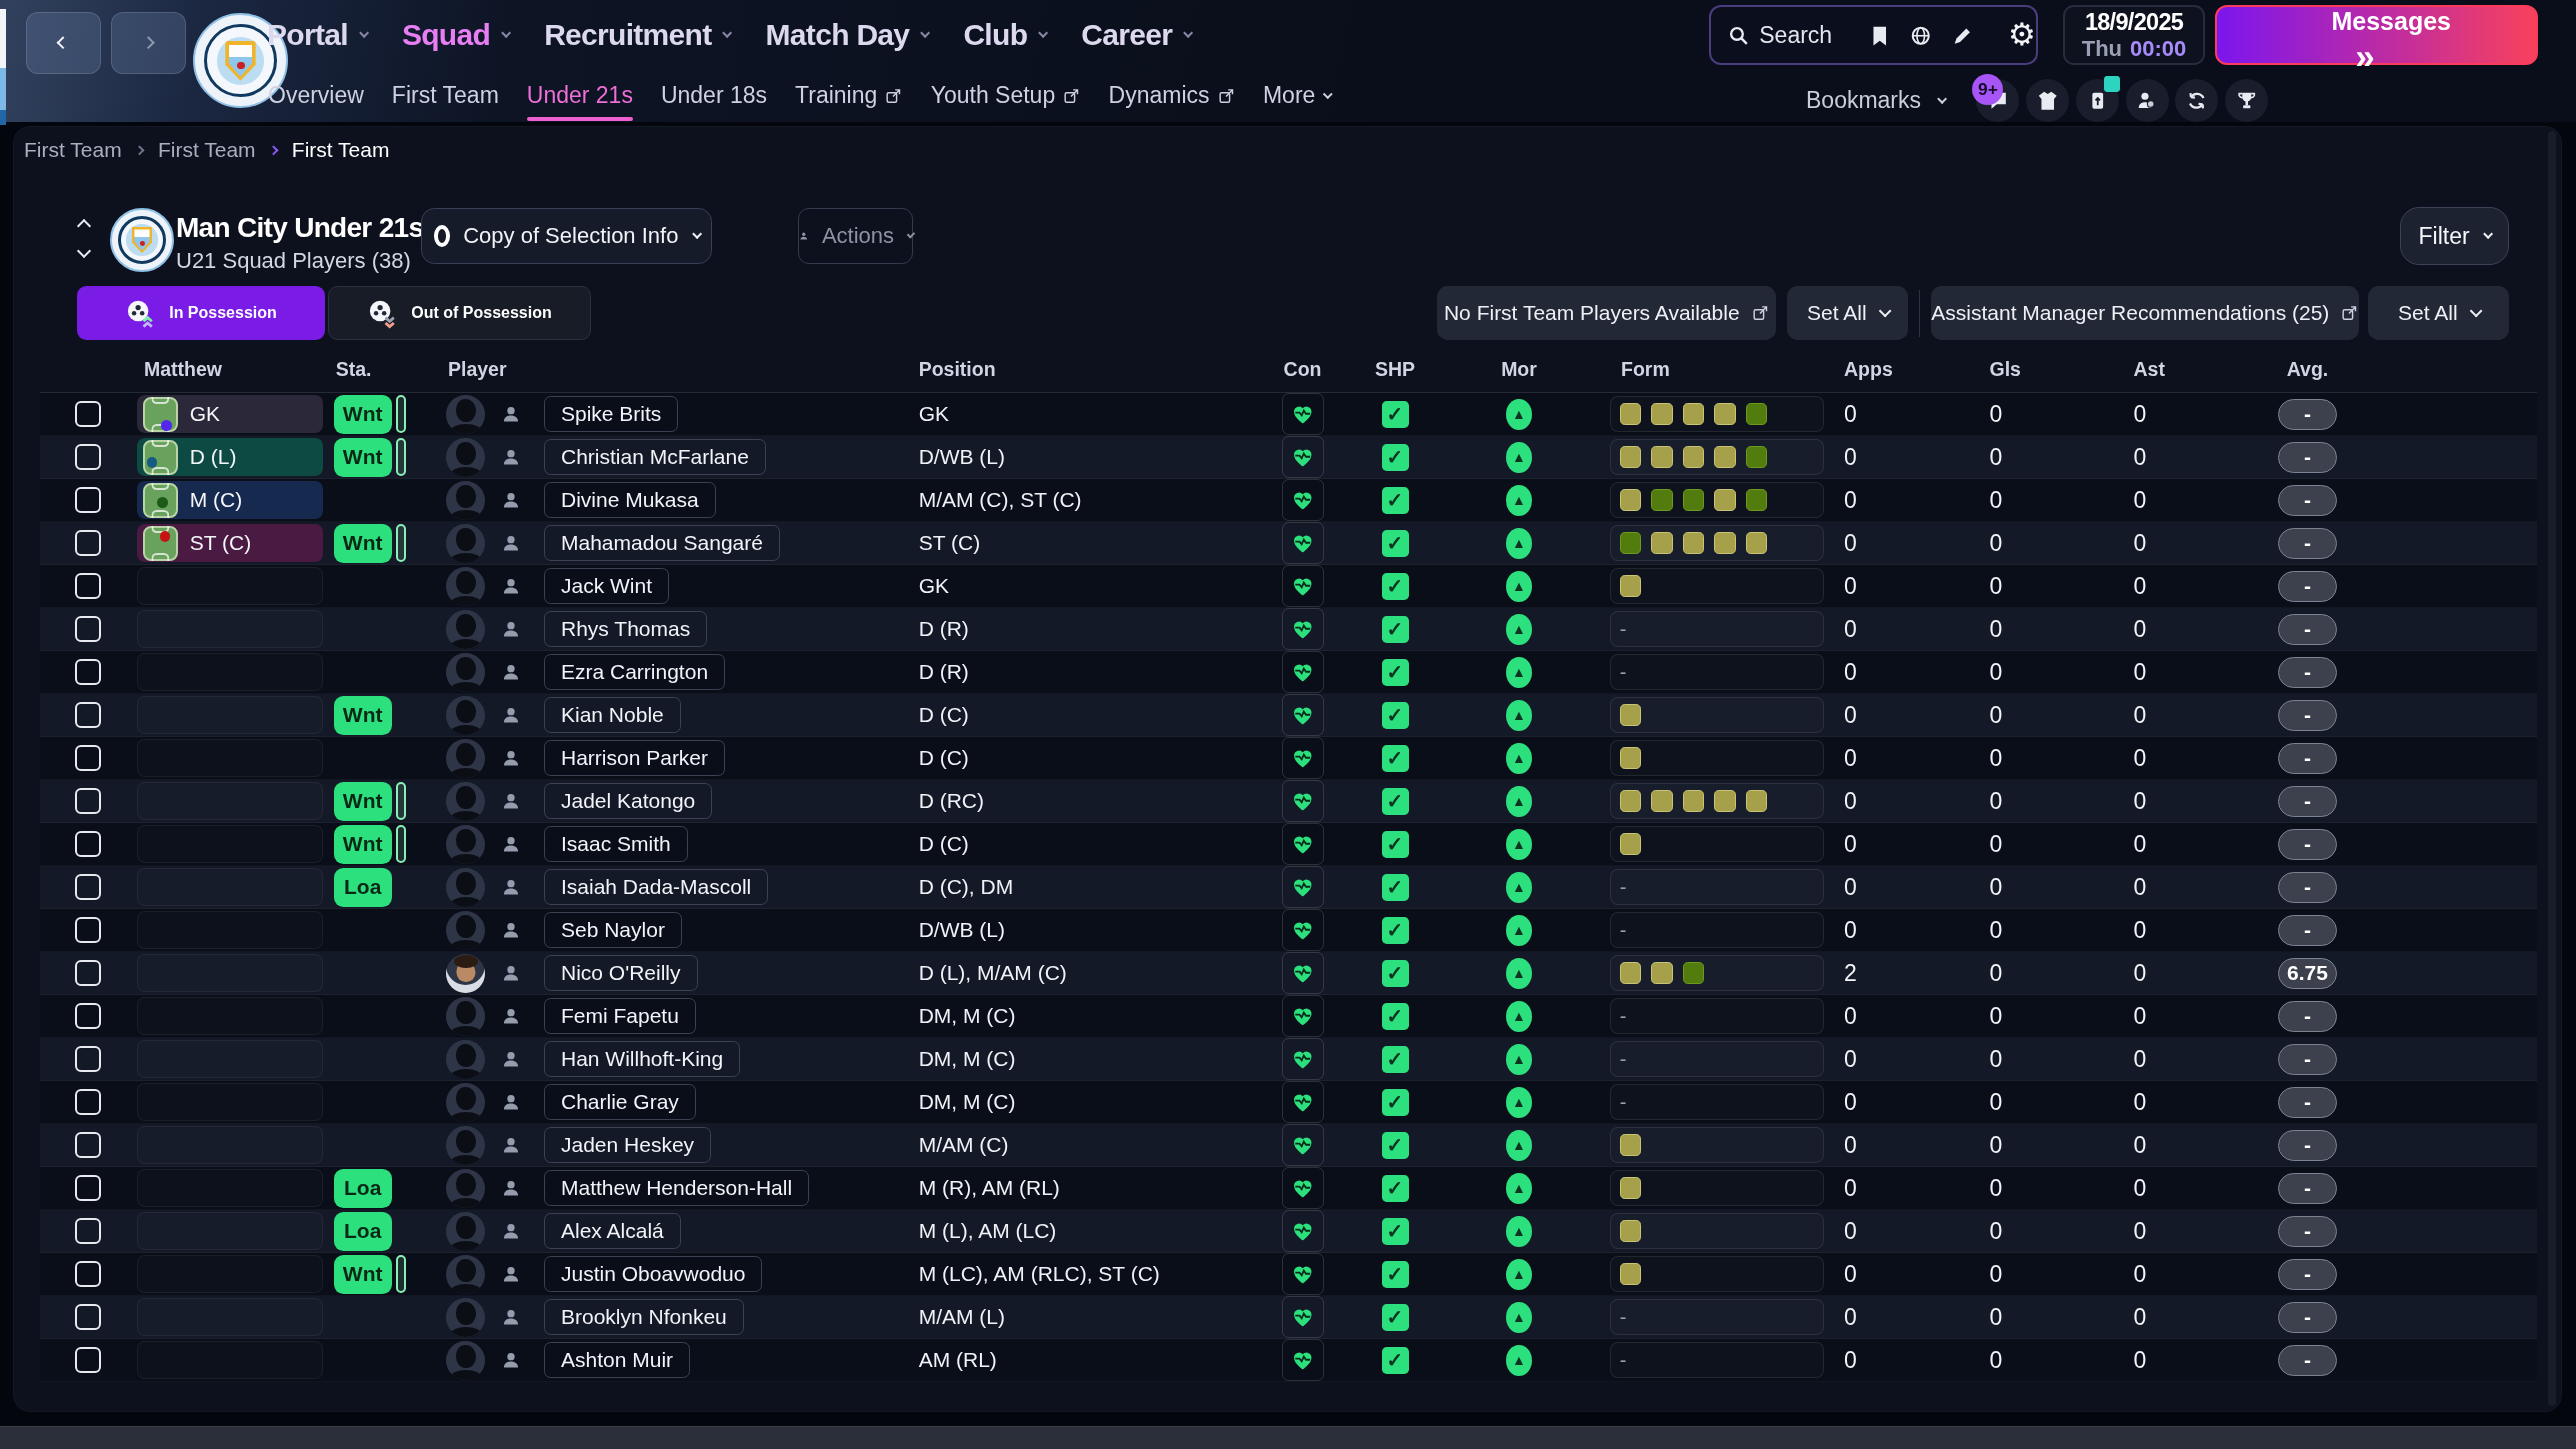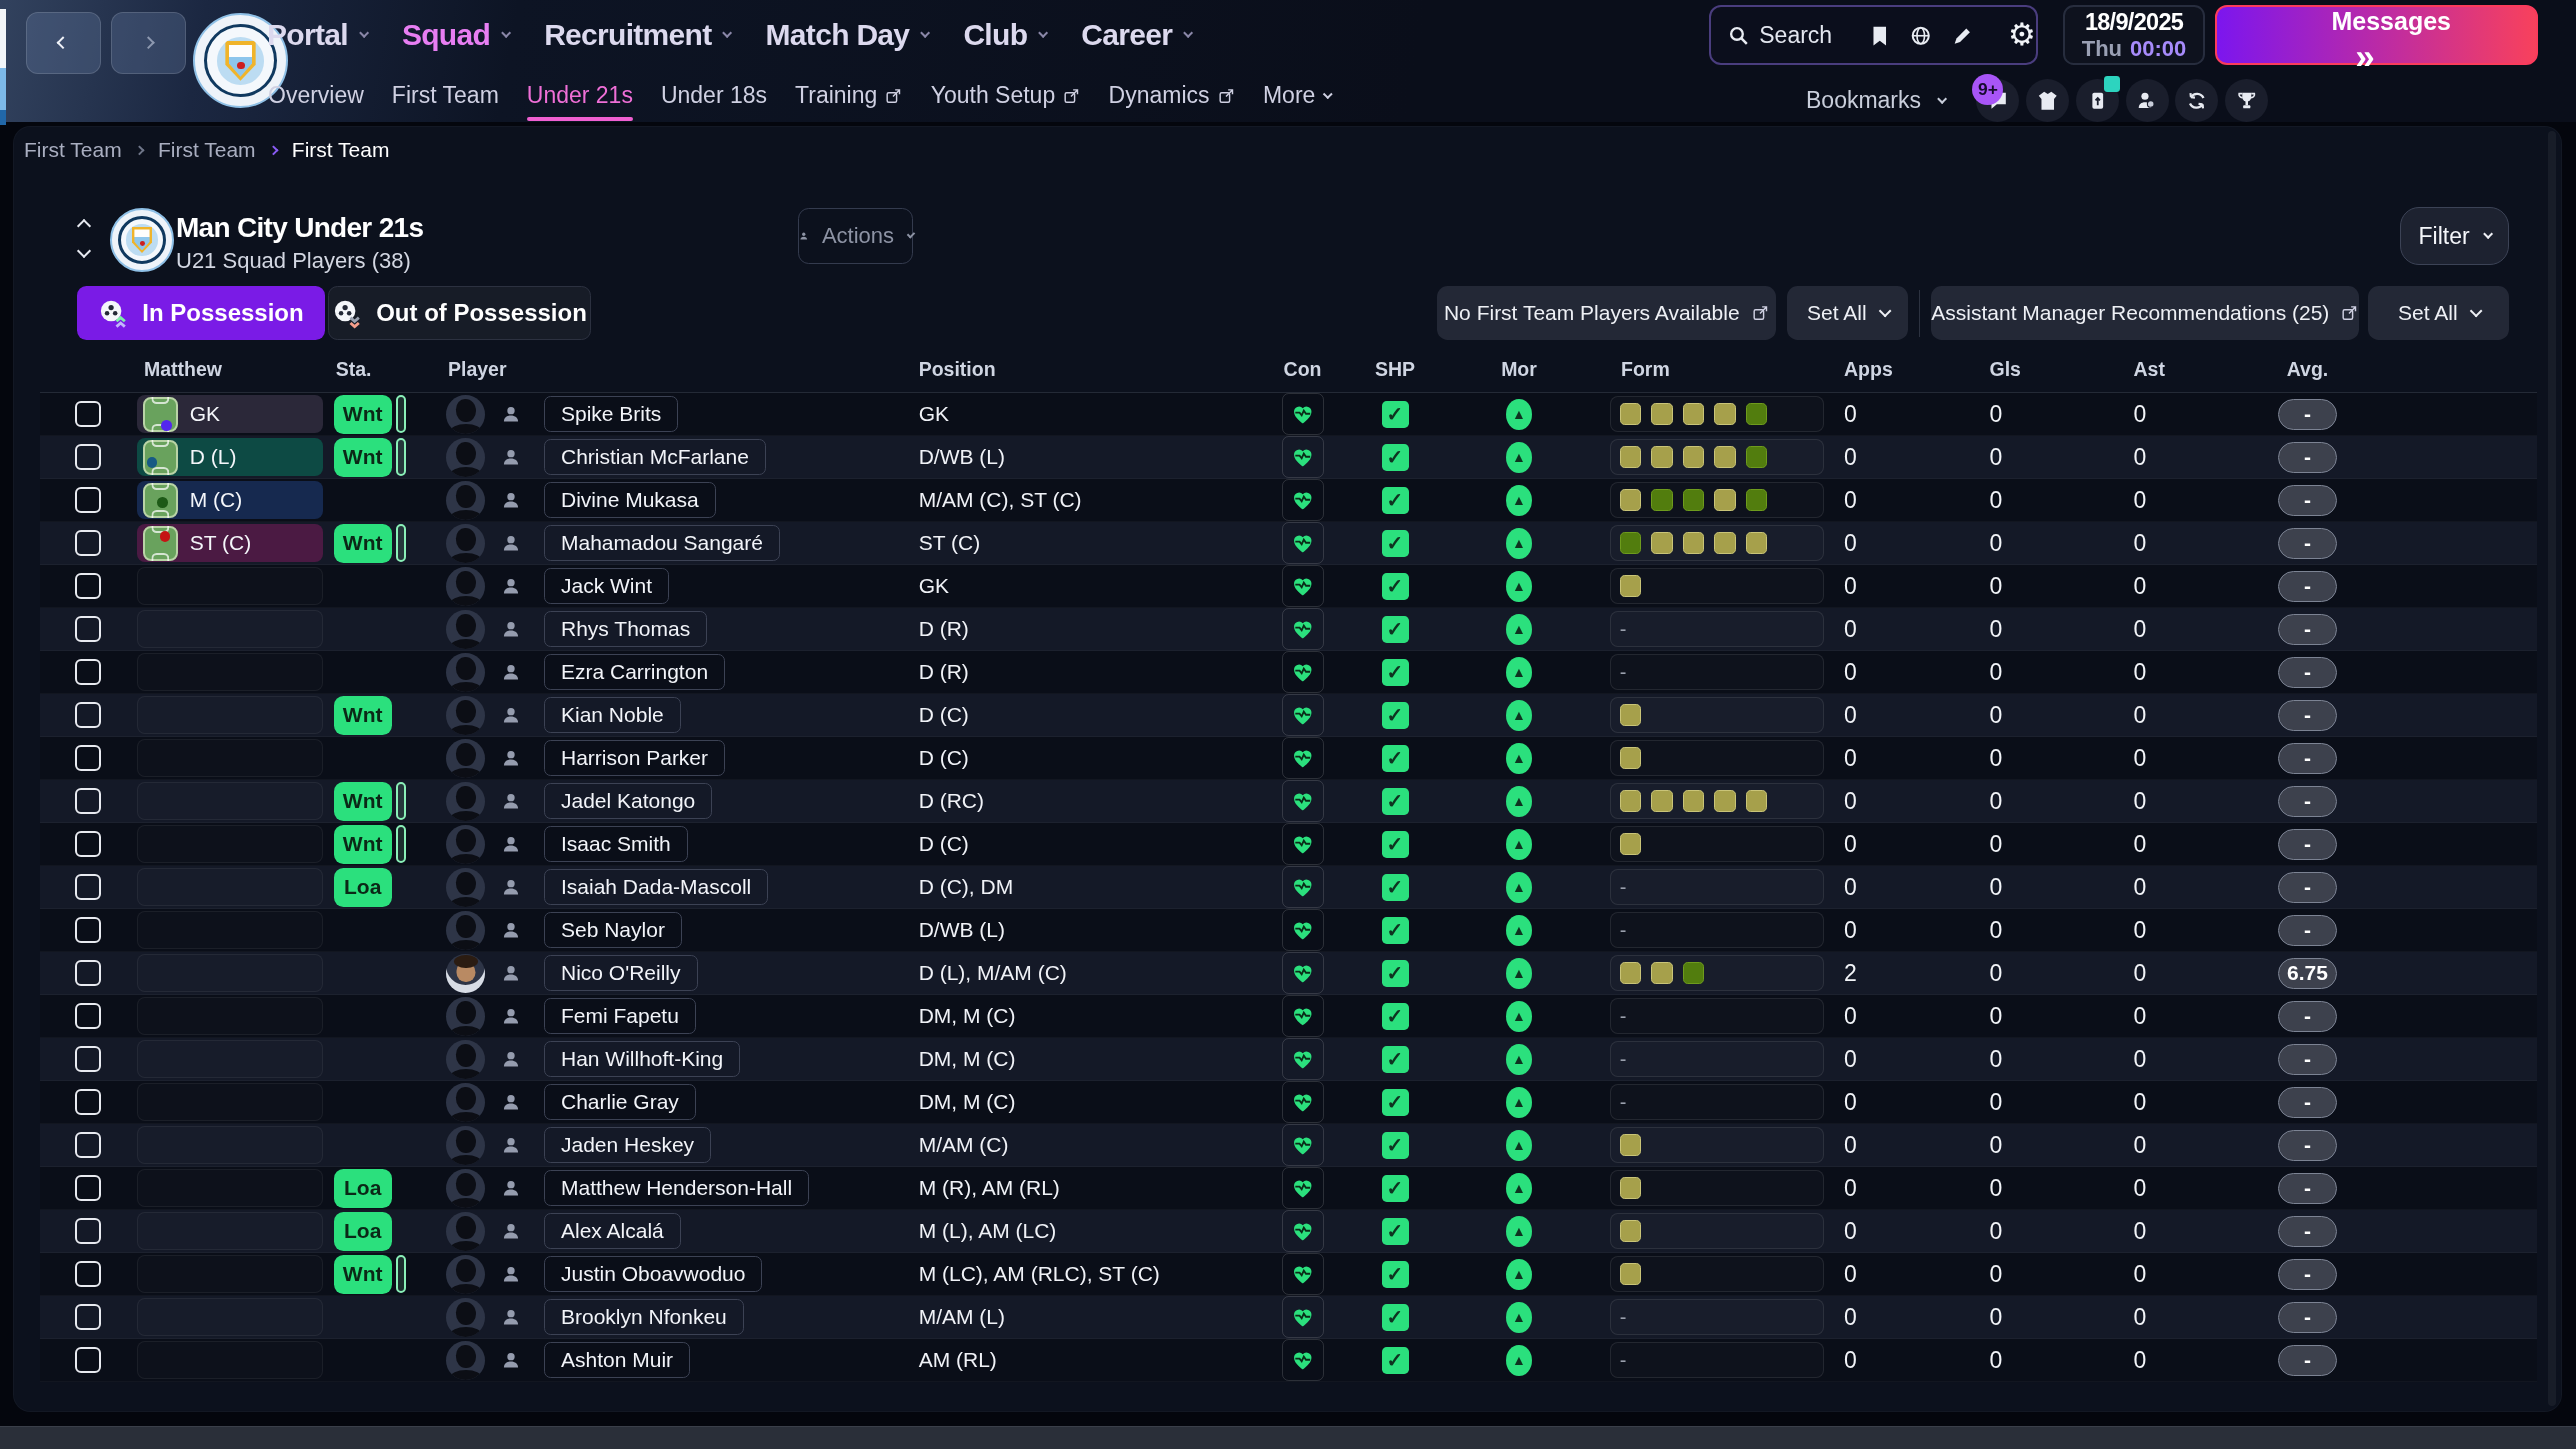--- a/index.html
+++ b/index.html
@@ -100,21 +100,21 @@
   .sel-btn { position:absolute; left:421px; top:208px; width:291px; height:56px; background:#161b29; border:1.3px solid #3a4156; border-radius:13.4px; }
   .oicon { width:16px; height:21.5px; border:4px solid #fff; border-radius:50%; }
   .sel-btn .t { font-size:22px; color:#f1f3f8; }
   .act-btn { position:absolute; left:798px; top:208px; width:115px; height:56px; background:transparent; border:1.3px solid #343b4e; border-radius:10.7px; color:#8d93a4; }
   .act-btn .t { font-size:22px; color:#8d93a4; }
   .filter-btn { position:absolute; left:2400px; top:207px; width:109px; height:58px; border:1.3px solid #3c4356; background:#1d2230; border-radius:19px; }
   .filter-btn .t { font-size:23px; color:#f4f6fa; }
   .btn .cv { width:7.4px; height:7.4px; border-width:2px; color:currentColor; }
 
   
-  .tab { position:absolute; top:286px; height:54px; display:flex; align-items:center; justify-content:center; gap:13px; cursor:pointer; font-size:24px; font-weight:600; color:#fff; }
+  .tab { position:absolute; top:286px; height:54px; display:flex; align-items:center; justify-content:center; gap:13px; cursor:pointer; font-size:16px; font-weight:600; color:#fff; }
   .tab-in { left:77px; width:248px; background:#7a1be6; border-radius:9.4px; }
   .tab-out { left:328px; width:263px; background:#171c27; border:1.3px solid #2c3140; border-radius:9.4px; }
   .tbtn { position:absolute; top:286px; height:54px; border-radius:10.7px; background:#232836; display:flex; align-items:center; justify-content:center; gap:12px; font-size:21px; color:#eef0f5; cursor:pointer; }
   .b-nft { left:1437px; width:339px; }
   .b-sa1 { left:1787px; width:121px; }
   .vdiv { position:absolute; left:1919px; top:290px; width:1.3px; height:47px; background:#2c3240; }
   .b-amr { left:1931px; width:428px; }
   .b-sa2 { left:2368px; width:141px; }
 
   
@@ -365,20 +365,25 @@
       <div class="core">
         <div class="shield">
           <i></i>
         </div>
         <div class="rose"></div>
       </div>
   </div>
   <div class="sq-title">Man City Under 21s</div>
   <div class="sq-sub">U21 Squad Players (38)</div>
 
+  <div class="btn sel-btn">
+    <span class="oicon"></span>
+    <span class="t">Copy of Selection Info</span>
+    <span class="cv down"></span>
+  </div>
   <div class="btn act-btn">
     <svg width="20" height="20" viewBox="0 0 24 24">
         <circle cx="12" cy="7.5" r="4.2" fill="#8d93a4"></circle>
         <path d="M3.5 21c0-4.6 3.8-7.2 8.5-7.2s8.5 2.6 8.5 7.2z" fill="#8d93a4"></path>
       </svg>
     <span class="t">Actions</span>
     <span class="cv down"></span>
   </div>
   <div class="btn filter-btn">
     <span class="t">Filter</span>

